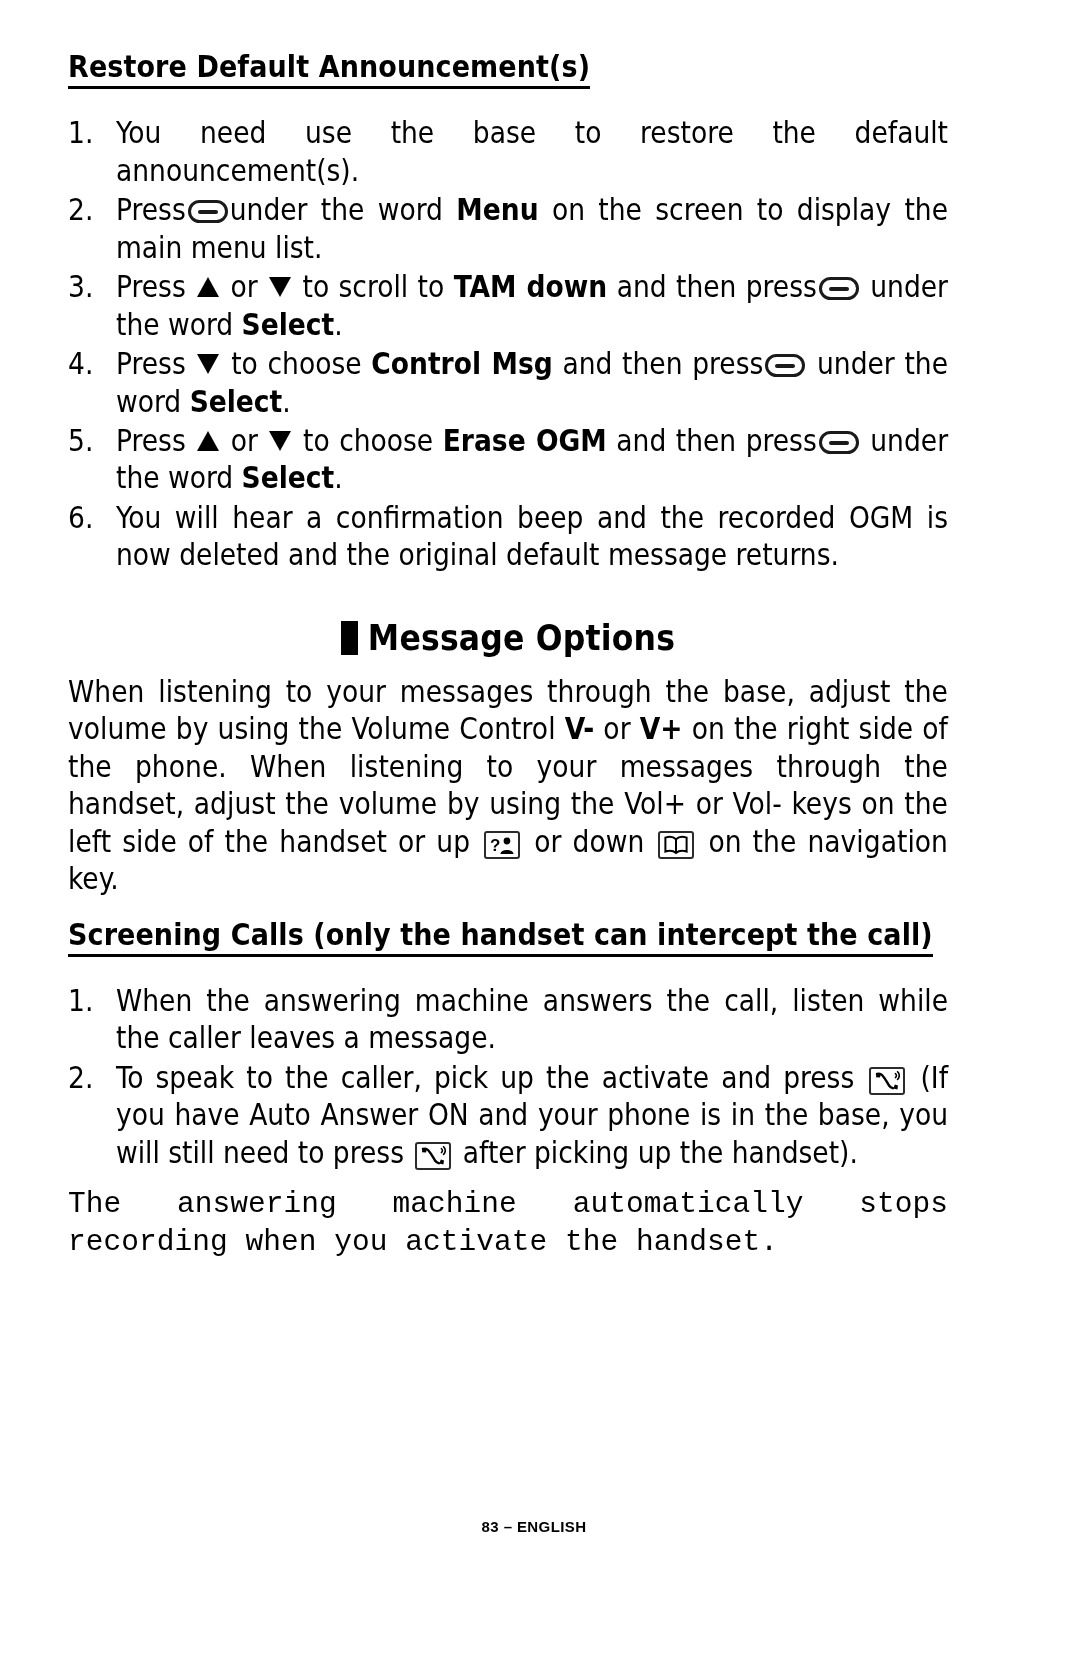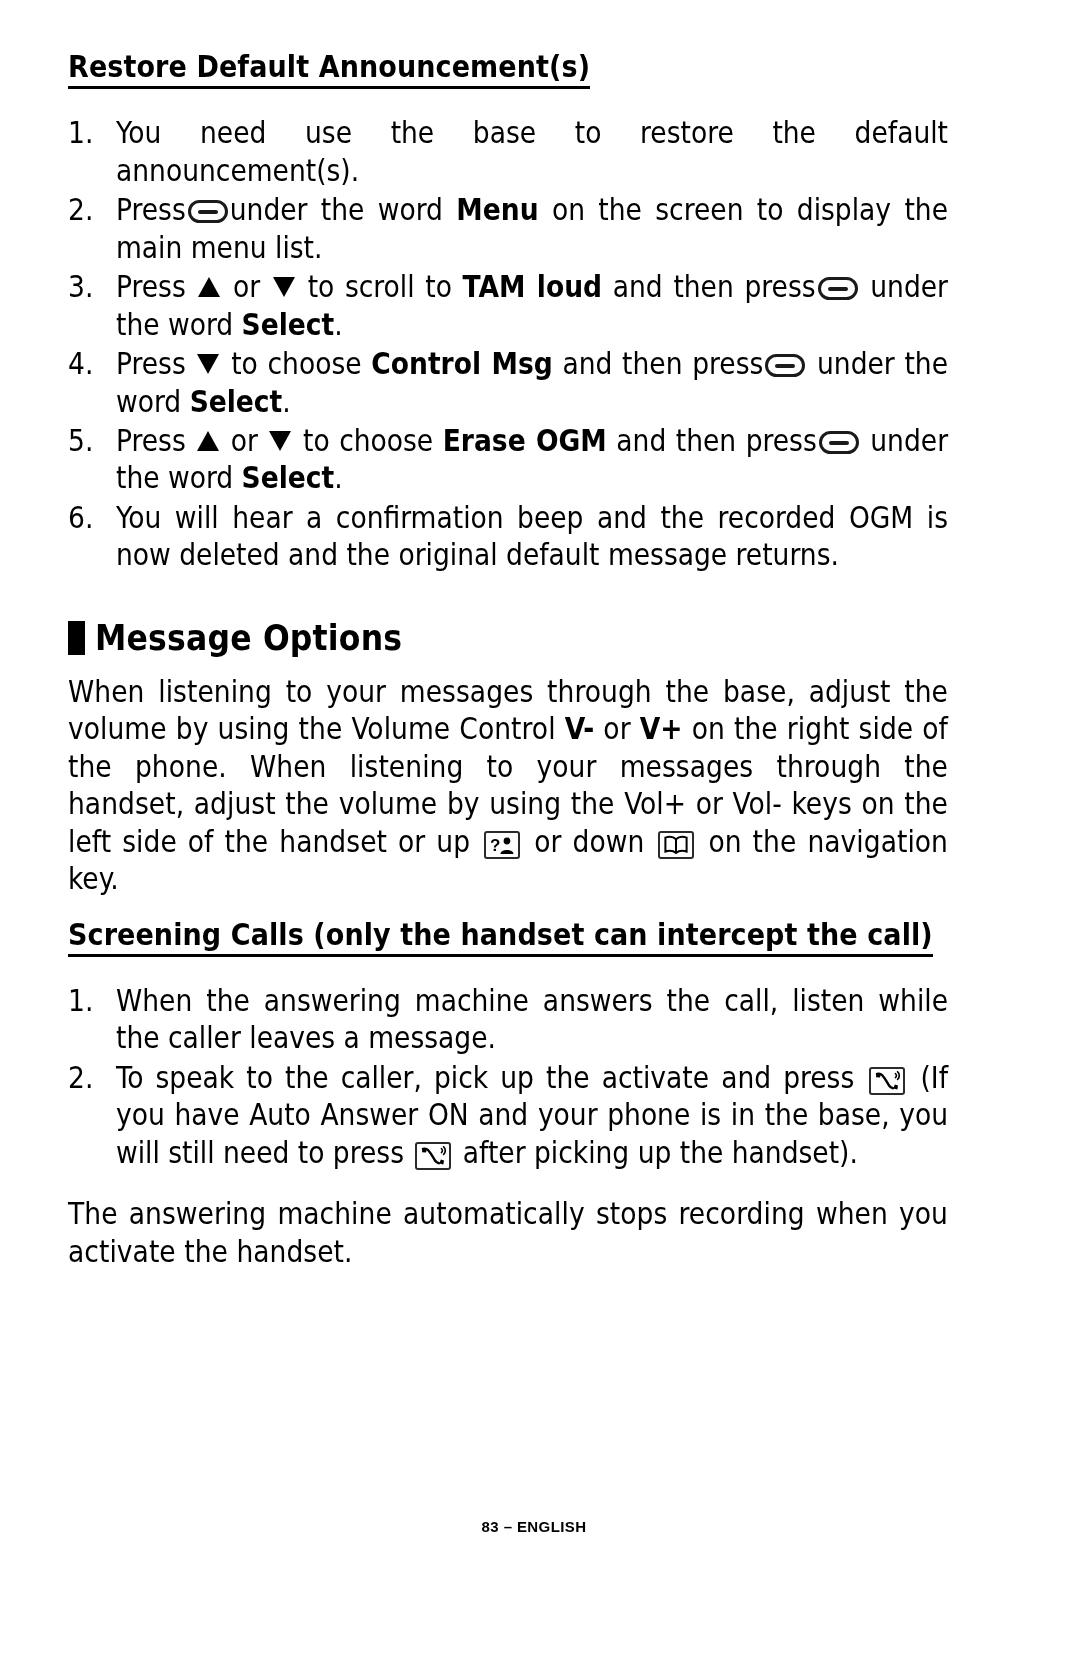--- a/index.html
+++ b/index.html
@@ -33,20 +33,21 @@
     border-bottom: 3px solid #000;
     padding-bottom: 2px;
   }
   .heading-wrap { margin: 0 0 12px 0; }
 
   .section-heading {
     display: flex;
     align-items: center;
     gap: 10px;
     margin: 46px 0 18px 0;
+    justify-content: center;
   }
   .section-bar {
     width: 17px;
     height: 34px;
     background: #000;
     flex: 0 0 auto;
     display: block;
   }
   .section-title {
     font-size: 35px;
@@ -186,21 +187,21 @@
             <polygon points="12,1 23,21 1,21" fill="#000"></polygon>
           </svg>
       </span>
       <span>or</span>
       <span class="tri">
         <svg width="24" height="22" viewBox="0 0 24 22">
             <polygon points="1,1 23,1 12,21" fill="#000"></polygon>
           </svg>
       </span>
       <span>to scroll to</span>
-      <b>TAM loud</b>
+      <b>TAM down</b>
       <span>and then press</span><span class="icon-softkey"></span>
       <span class="lastline"><span>under the word</span> <b>Select</b><span>.</span></span>
     </li>
 
     <li>
       <span>Press</span>
       <span class="tri">
         <svg width="24" height="22" viewBox="0 0 24 22">
             <polygon points="1,1 23,1 12,21" fill="#000"></polygon>
           </svg>
@@ -268,18 +269,18 @@
             <path d="M23.6 0.8 C25.8 2.6 25.8 6.6 23.6 8.4" fill="none" stroke="#000" stroke-width="1.6" stroke-linecap="round"></path>
           </svg></span><span> (If you have Auto Answer ON and your phone is in the base, you will still need to press </span><span class="icon-box"><svg width="26" height="20" viewBox="0 0 26 20">
             <path d="M3 3 C3 3 6 2 8 4 C11.5 7.8 13 11.5 15 14.5 C16.6 16.9 19 17.2 19 17.2" fill="none" stroke="#000" stroke-width="2.4" stroke-linecap="round"></path>
             <path d="M2.4 2.6 L7 2.6 L6 6.6 L2 6.2 Z" fill="#000"></path>
             <path d="M20.8 13.4 L24 14.4 L23.4 18.6 L19.4 17.6 Z" fill="#000"></path>
             <path d="M21.4 2.6 C22.8 3.6 22.8 5.6 21.4 6.6" fill="none" stroke="#000" stroke-width="1.6" stroke-linecap="round"></path>
             <path d="M23.6 0.8 C25.8 2.6 25.8 6.6 23.6 8.4" fill="none" stroke="#000" stroke-width="1.6" stroke-linecap="round"></path>
           </svg></span><span> after picking up the handset).</span></li>
   </ol>
 
-  <p class="body" style="margin-top:24px;">The answering machine automatically stops recording when you activate the handset.</p>
+  <p class="body" style="margin-top:14px;font-family:Liberation Mono, monospace;">The answering machine automatically stops recording when you activate the handset.</p>
 
 
 </div>
 
 <div class="footer">83 – ENGLISH</div>
 
 </body></html>

